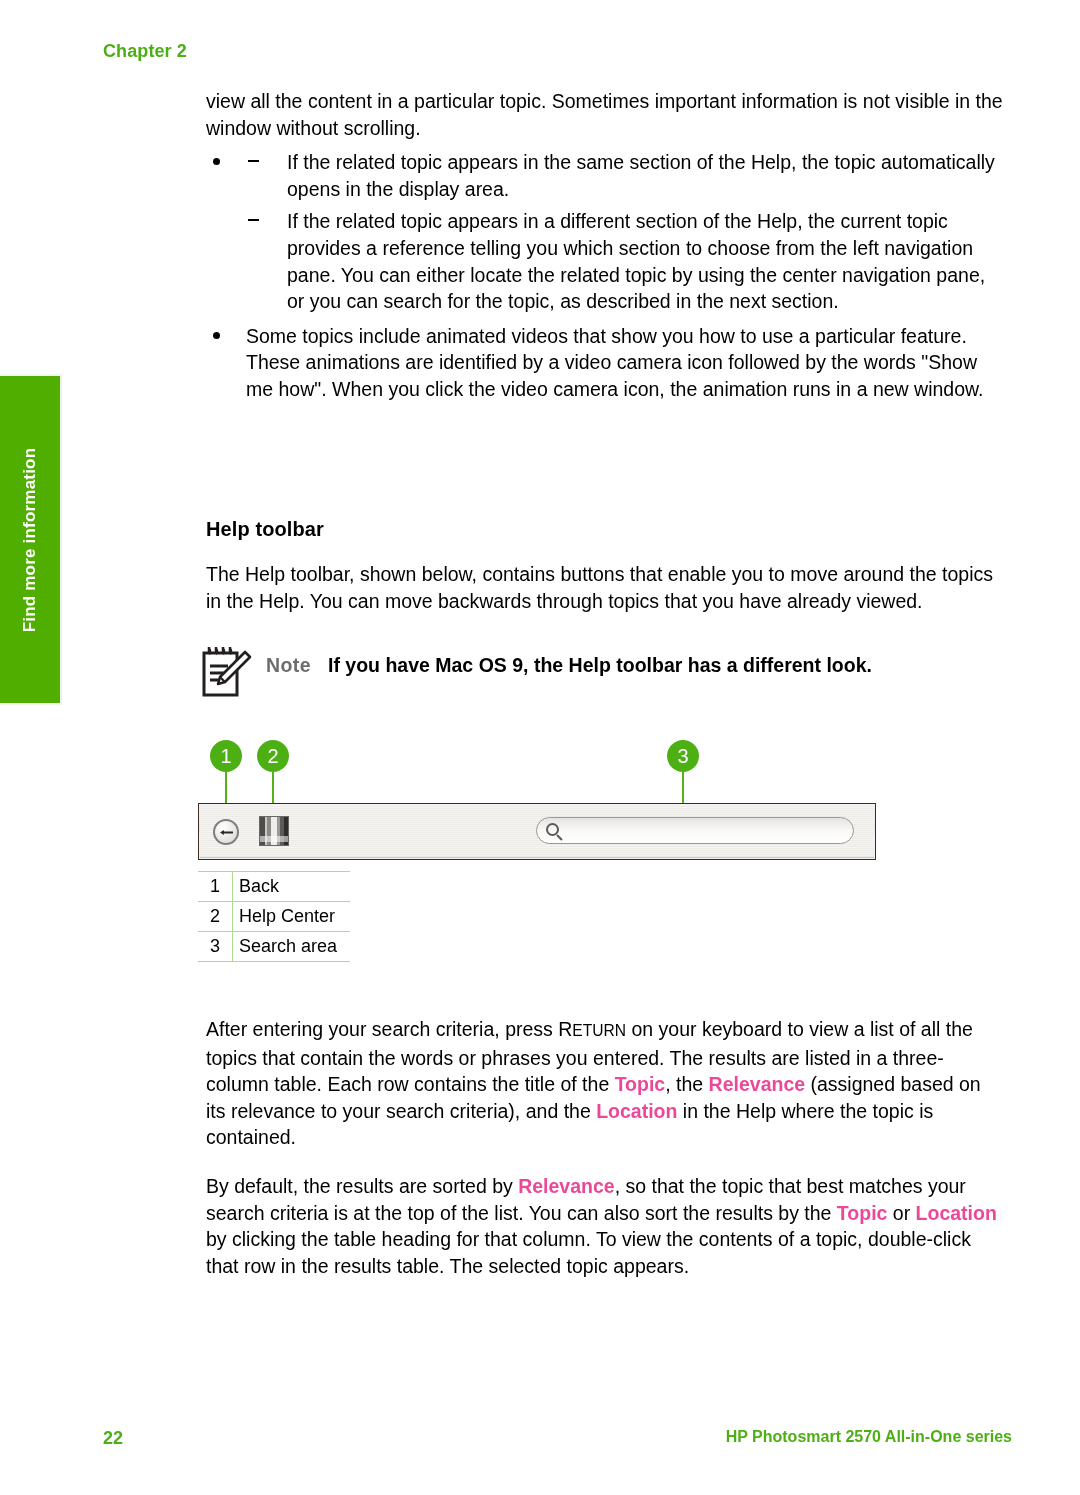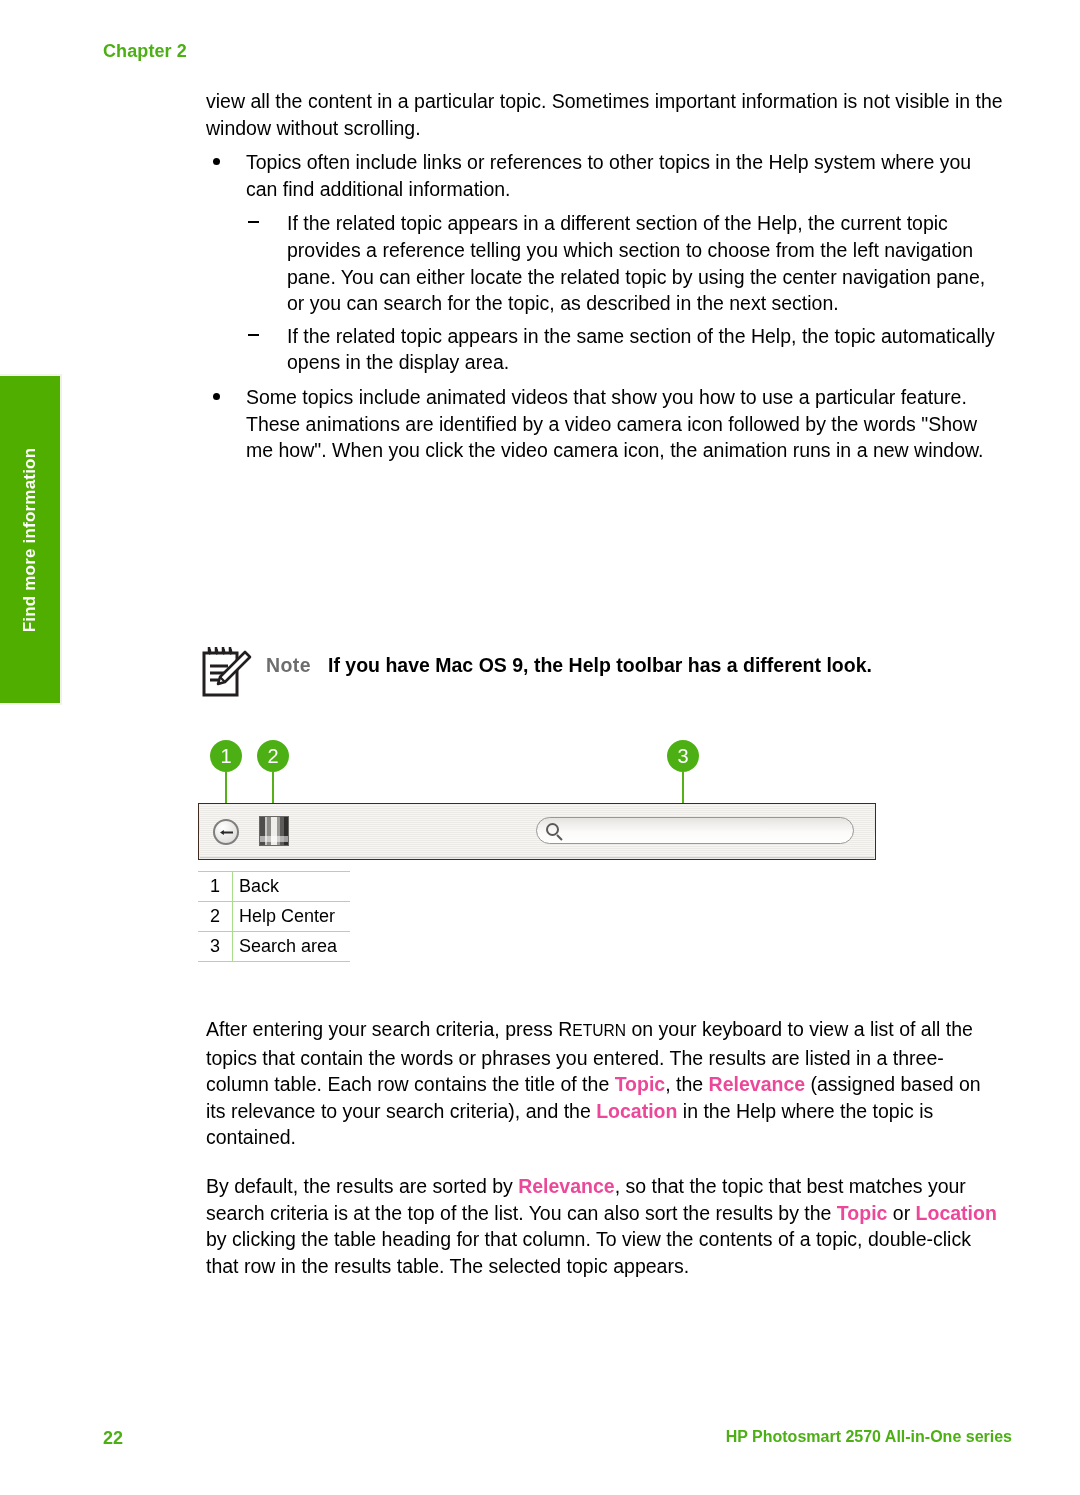--- a/index.html
+++ b/index.html
@@ -348,39 +348,42 @@
     <span class="side-tab-label">Find more information</span>
   </div>
 
   <div class="col" style="top:88px;">
 
     <p class="body ind">view all the content in a particular topic. Sometimes important information is not visible in the window without scrolling.</p>
 
     <ul class="lvl1">
       <li>
         <span class="bullet"></span>
-        <span>Topics often include links or references to other topics in the Help system where you can find additional information.</span>
         <ul class="lvl2">
           <li>
             <span class="dash"></span>
-            <span>If the related topic appears in a different section of the Help, the current topic provides a reference telling you which section to choose from the left navigation pane. You can either locate the related topic by using the center navigation pane, or you can search for the topic, as described in the next section.</span>
+            <span>If the related topic appears in the same section of the Help, the topic automatically opens in the display area.</span>
           </li>
           <li>
             <span class="dash"></span>
-            <span>If the related topic appears in the same section of the Help, the topic automatically opens in the display area.</span>
+            <span>If the related topic appears in a different section of the Help, the current topic provides a reference telling you which section to choose from the left navigation pane. You can either locate the related topic by using the center navigation pane, or you can search for the topic, as described in the next section.</span>
           </li>
         </ul>
       </li>
       <li>
         <span class="bullet"></span>
         <span>Some topics include animated videos that show you how to use a particular feature. These animations are identified by a video camera icon followed by the words "Show me how". When you click the video camera icon, the animation runs in a new window.</span>
       </li>
     </ul>
   </div>
 
+  <div class="col" style="top:518px;">
+    <h2 class="sub">Help toolbar</h2>
+    <p class="body" style="margin-top:20px;">The Help toolbar, shown below, contains buttons that enable you to move around the topics in the Help. You can move backwards through topics that you have already viewed.</p>
+  </div>
 
   <div class="note-row">
     <svg class="note-icon" viewBox="0 0 52 56">
       <rect x="3" y="9" width="33" height="42" fill="#ffffff" stroke="#231f20" stroke-width="3"></rect>
       <path d="M8 10 L8 3 M15 10 L15 3 M22 10 L22 3 M29 10 L29 3" stroke="#231f20" stroke-width="2.5" fill="none"></path>
       <path d="M8 5 a3.5 3.5 0 0 1 0 5 M15 5 a3.5 3.5 0 0 1 0 5 M22 5 a3.5 3.5 0 0 1 0 5 M29 5 a3.5 3.5 0 0 1 0 5" stroke="#231f20" stroke-width="2.5" fill="none"></path>
       <path d="M9 22 H27 M9 29 H27 M9 36 H22" stroke="#231f20" stroke-width="3" fill="none"></path>
       <path d="M44 8 L49 13 L24 38 L17 40 L19 33 Z" fill="#ffffff" stroke="#231f20" stroke-width="2.6" stroke-linejoin="round"></path>
       <path d="M19 33 L24 38" stroke="#231f20" stroke-width="2.2"></path>
     </svg>

